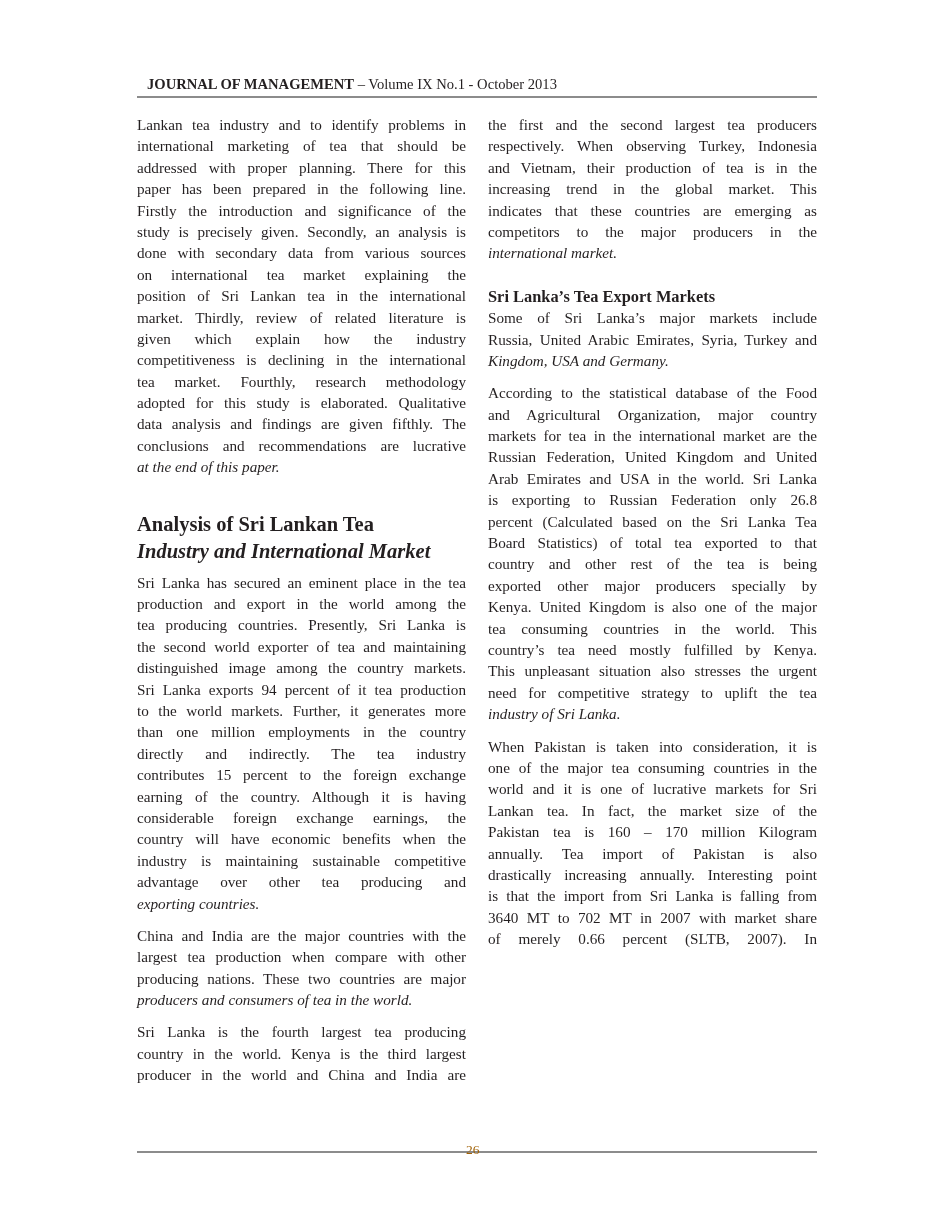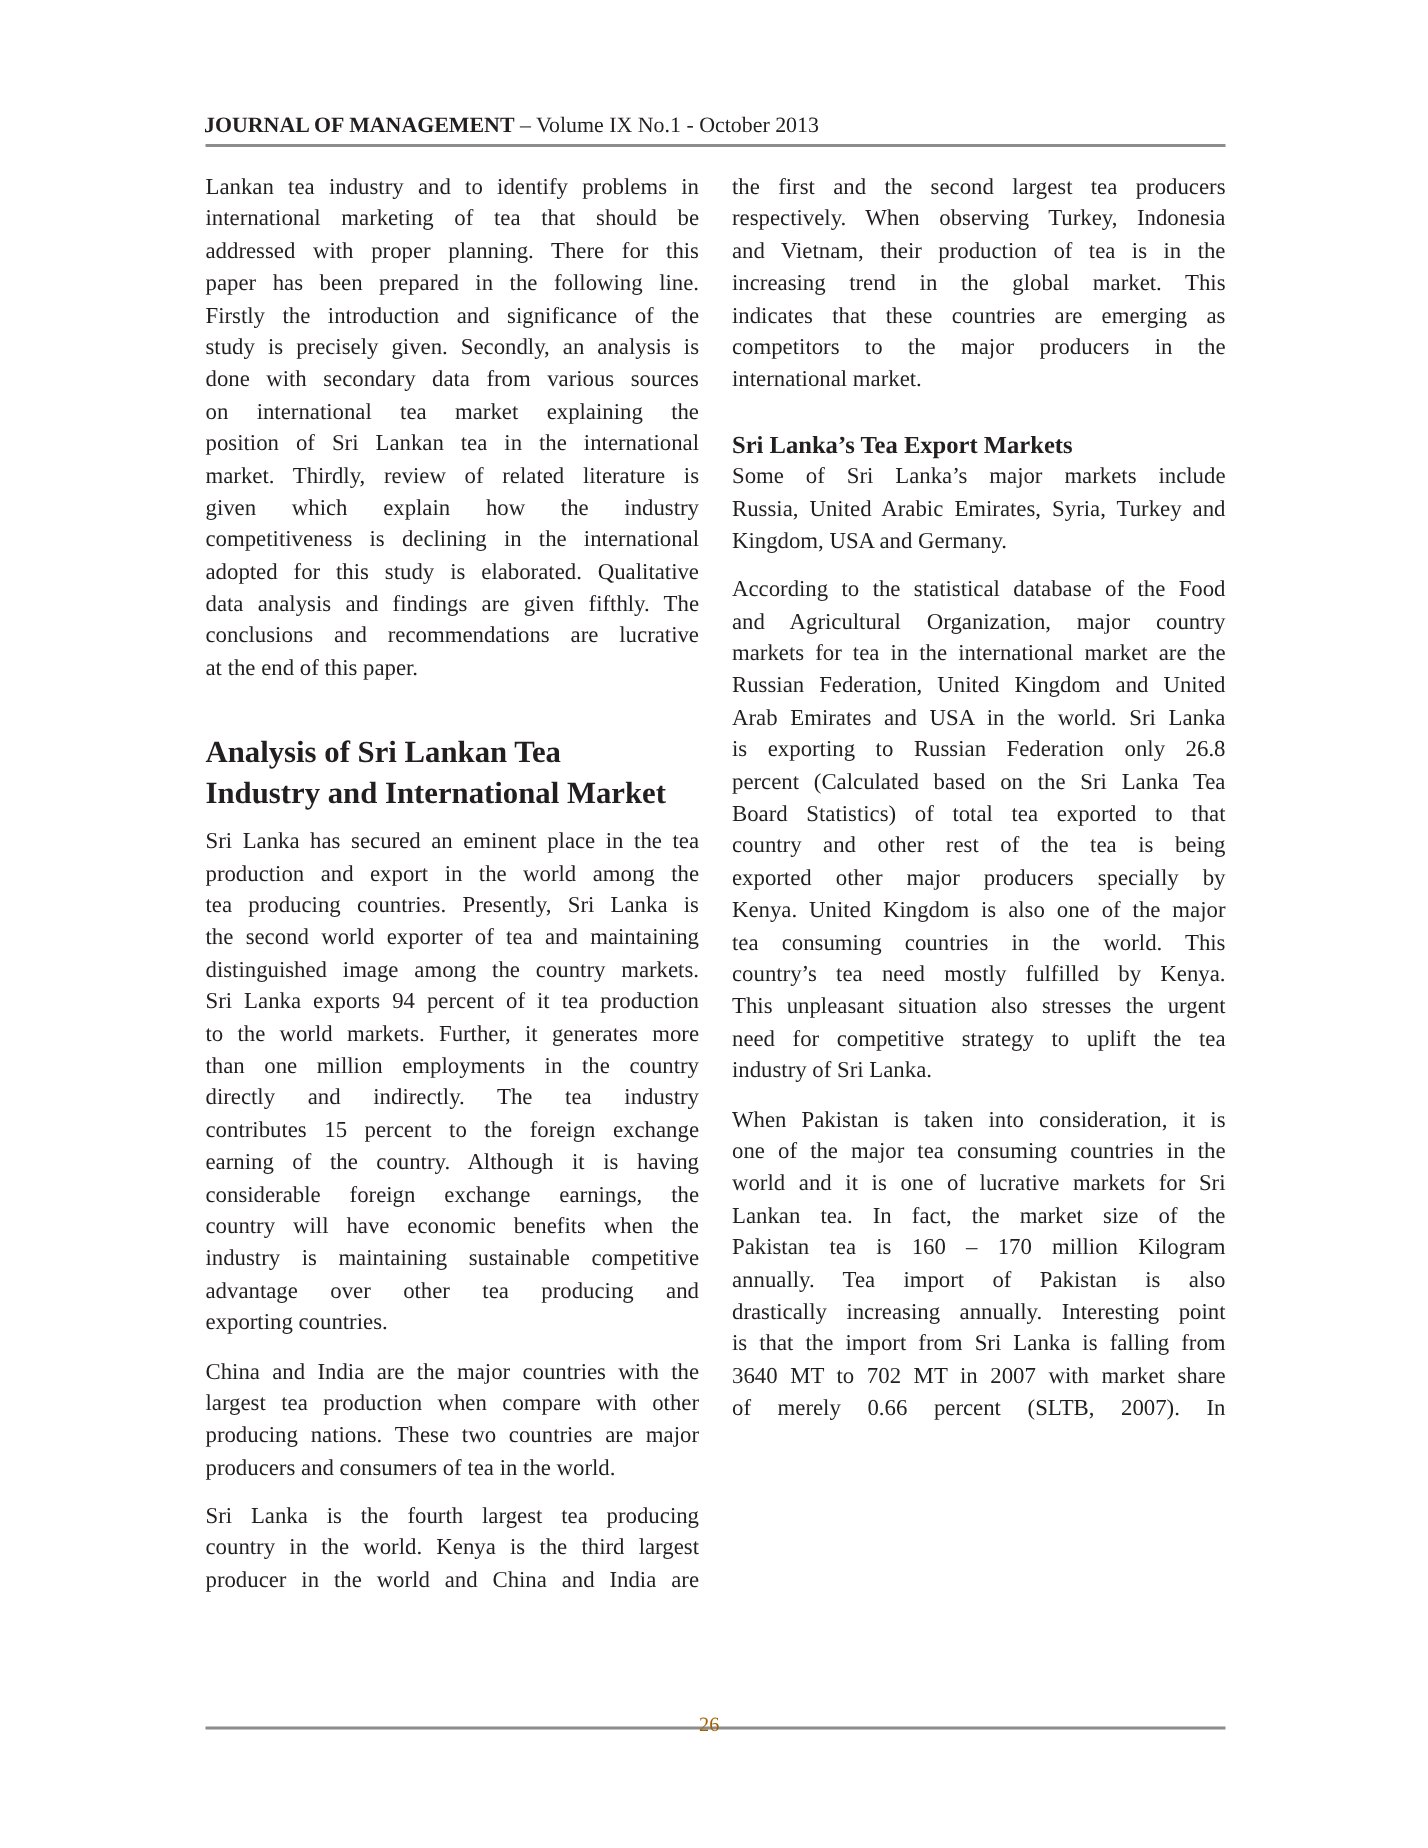--- a/index.html
+++ b/index.html
@@ -1,25 +1,25 @@
 <!DOCTYPE html>
 <html><head>
 <meta charset="utf-8">
 <style>
   html, body { margin: 0; padding: 0; background: #ffffff; }
   body { width: 952px; height: 1232px; position: relative; overflow: hidden;
          font-family: "Liberation Serif", serif; color: #231f20; }
-  .running-head { position: absolute; left: 136px; top: 76px; font-size: 14.6px; white-space: nowrap; text-align: right; }
+  .running-head { position: absolute; left: 147px; top: 76px; font-size: 14.6px; white-space: nowrap; text-align: right; }
   .running-head .journal { font-weight: bold; }
   .rule-top { position: absolute; left: 137px; top: 96px; width: 680px; height: 2px; background: #8c8c8c; }
   .col { position: absolute; width: 329px; font-size: 15.2px; line-height: 21.4px; }
   .col-left { left: 137px; top: 114px; }
   .col-right { left: 488px; top: 114px; }
   .line { display: block; text-align: justify; text-align-last: justify; white-space: nowrap; height: 21.4px; }
-  .line.last { text-align-last: left; }
+  .line.last { text-align-last: left; font-style: italic; }
   .para { margin: 0; }
   .gap { height: 11px; }
   .gap-big { height: 33px; }
   .h2 { font-weight: bold; font-size: 20.5px; line-height: 27px; margin: 0 0 7px 0; }
   .h2 .line { height: 27px; text-align: center; text-align-last: left; }
   .h3 { font-weight: bold; font-size: 16.4px; line-height: 21.4px; margin: 0; }
   .h3 .line { text-align-last: left; }
   .rule-bottom { position: absolute; left: 137px; top: 1151px; width: 680px; height: 2px; background: #8c8c8c; }
   .page-number { position: absolute; left: 466px; top: 1142px; font-size: 13.5px; background: transparent; color: #a16207; }
 </style>
@@ -38,20 +38,21 @@
       <span class="line">addressed with proper planning.  There for this</span>
       <span class="line">paper has been prepared in the following line.</span>
       <span class="line">Firstly the introduction and significance of the</span>
       <span class="line">study is precisely given.  Secondly, an analysis is</span>
       <span class="line">done with secondary data from various sources</span>
       <span class="line">on international tea market explaining the</span>
       <span class="line">position of Sri Lankan tea in the international</span>
       <span class="line">market.  Thirdly, review of related literature is</span>
       <span class="line">given which explain how the industry</span>
       <span class="line">competitiveness is declining in the international</span>
+      <span class="line">tea market.   Fourthly, research methodology</span>
       <span class="line">adopted for this study is elaborated.  Qualitative</span>
       <span class="line">data analysis and findings are given fifthly.  The</span>
       <span class="line">conclusions and recommendations are lucrative</span>
       <span class="line last">at the end of this paper.</span>
     </div>
   <div class="gap-big"></div>
   <div class="h2">
       <span class="line">Analysis of Sri Lankan Tea</span>
       <span class="line last">Industry and International Market</span>
     </div>

